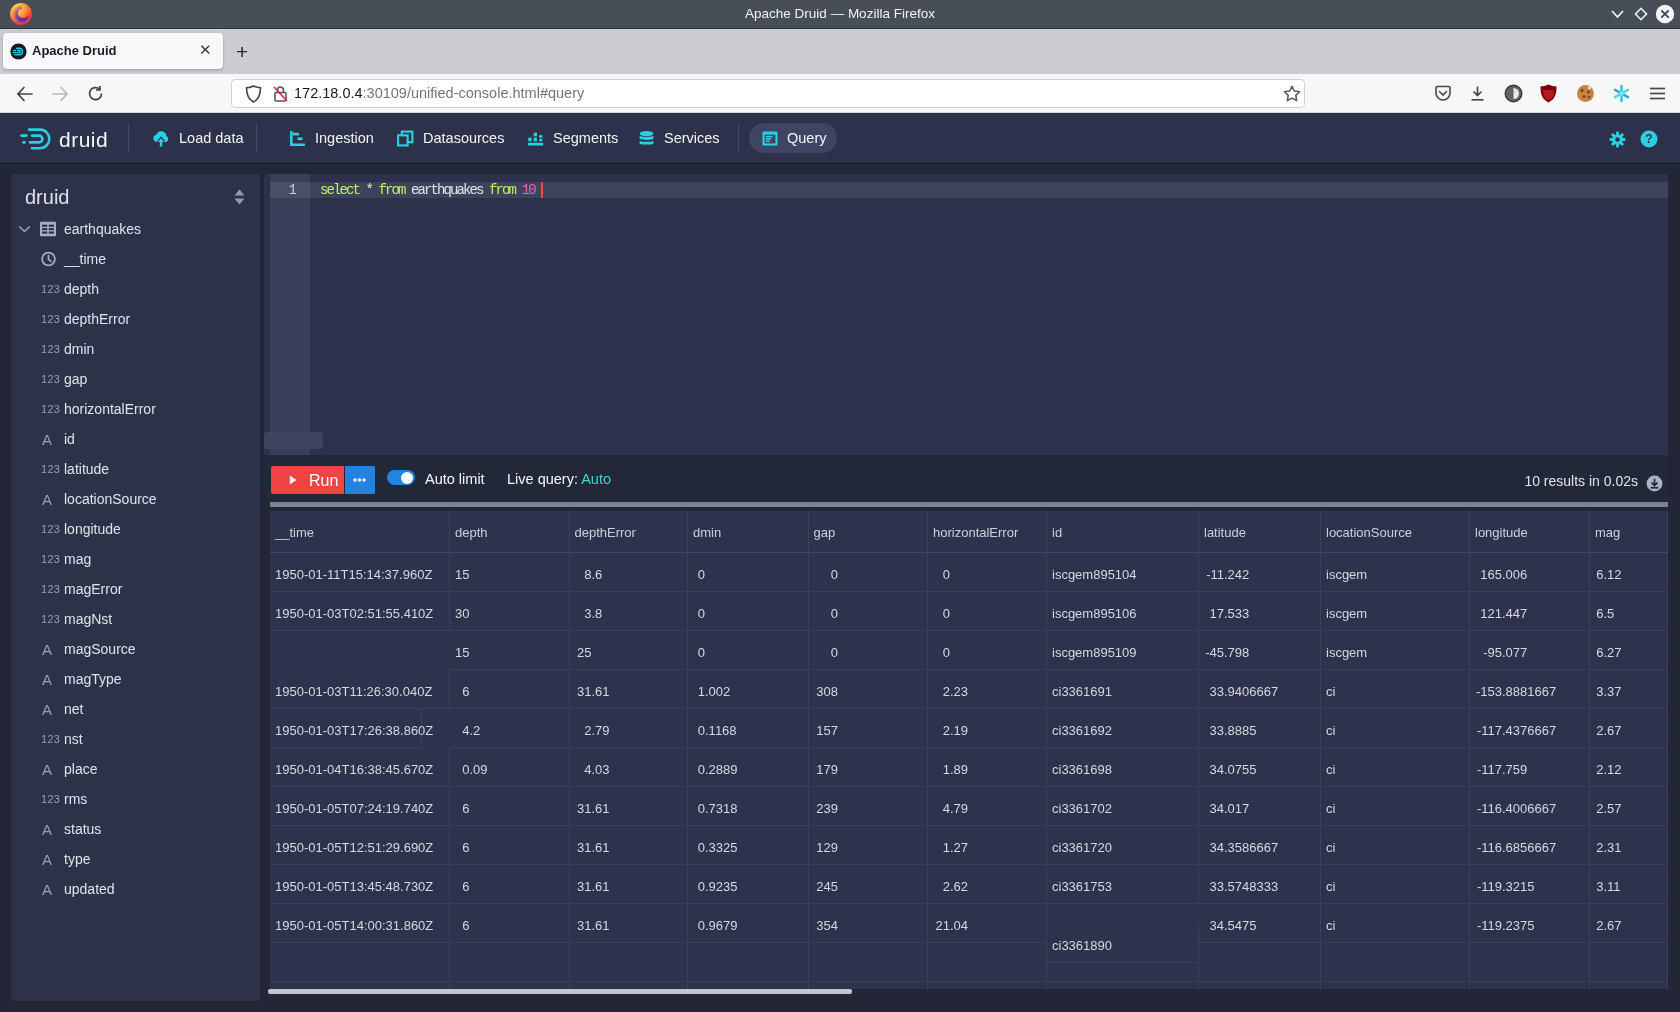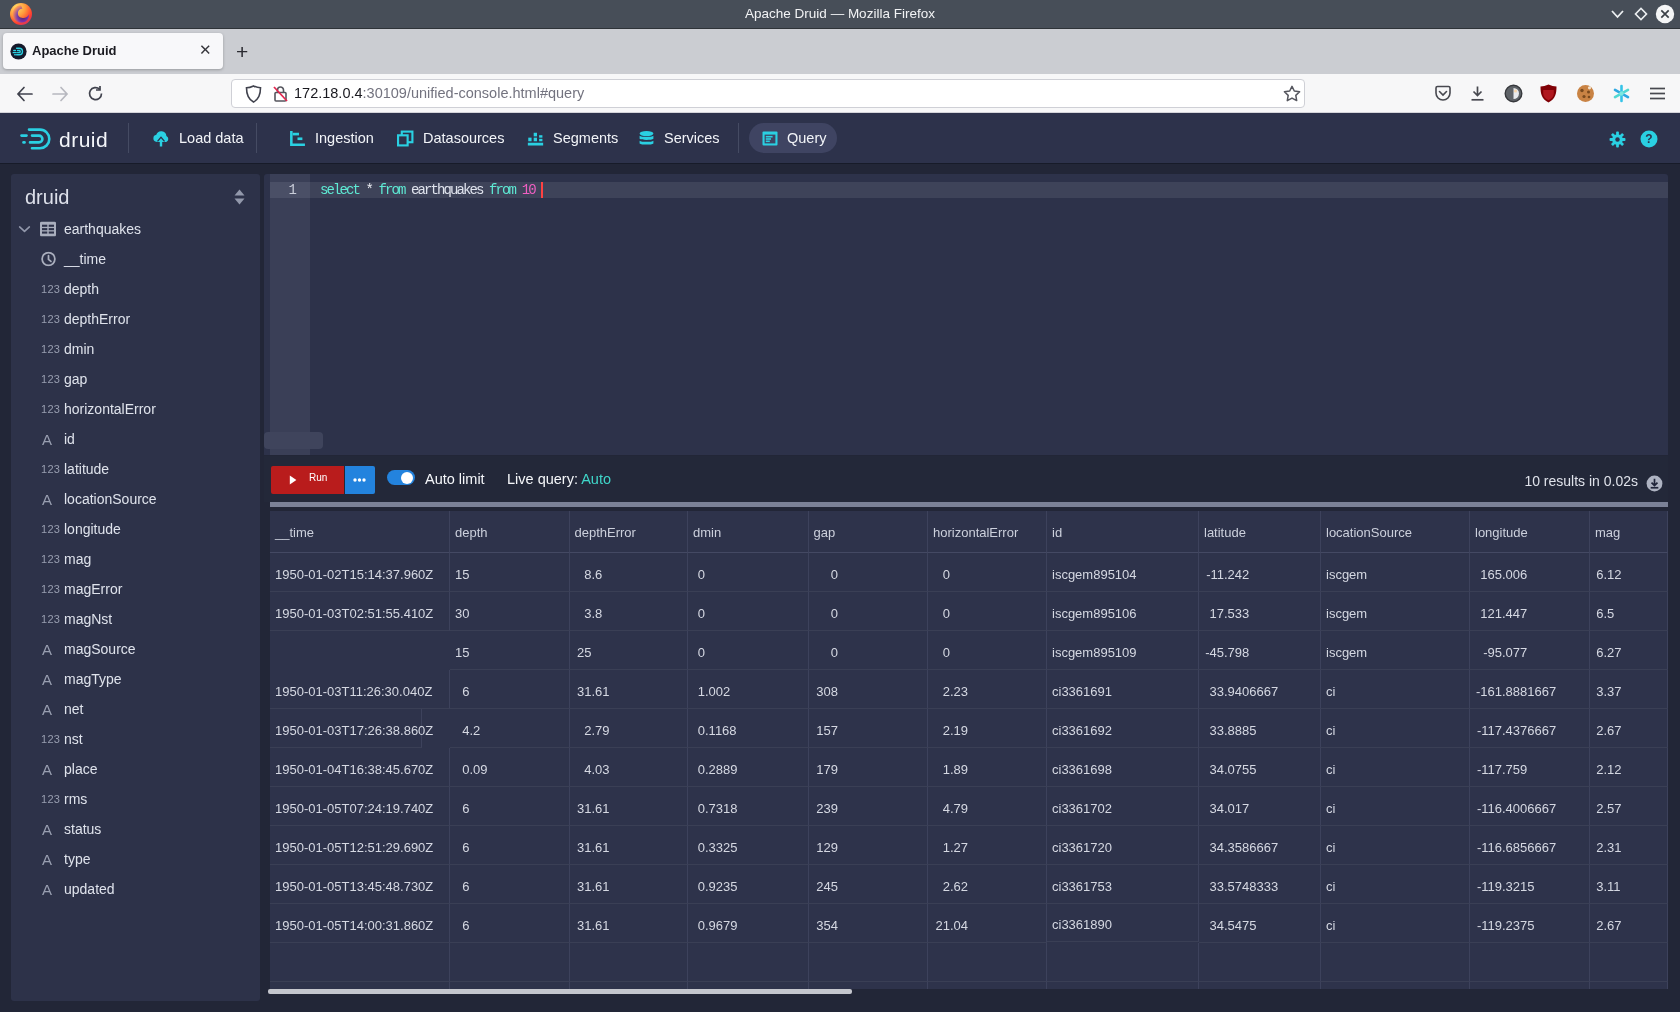--- a/index.html
+++ b/index.html
@@ -36,29 +36,29 @@
   .treerow .num { position:absolute; left:30px; top:50%; transform:translateY(-50%); font-size:11px; color:#989eb0; letter-spacing:0.3px; }
   .treerow .lettericon { position:absolute; left:31px; top:50%; transform:translateY(-50%); font-size:15px; color:#989eb0; }
   .treerow svg { position:absolute; top:50%; transform:translateY(-50%); }
 
   
   #editor { left:264px; top:174px; width:1404px; height:281px; background:#2d324a; border-radius:3px 3px 0 0; }
   #gutter { position:absolute; left:6px; top:0; width:40px; height:281px; background:#3a3f57; }
   #gutline1 { position:absolute; left:6px; top:8px; width:40px; height:16px; background:#4a4f66; color:#c9cdd9; font-family:"Liberation Mono",monospace; font-size:14px; line-height:16px; text-align:right; padding-right:13px; }
   #activeline { position:absolute; left:46px; top:8px; right:0; height:16px; background:#3e4359; }
   #codeline { position:absolute; left:56px; top:8px; height:16px; line-height:16px; font-family:"Liberation Mono",monospace; font-size:14px; letter-spacing:-1.9px; color:#dfe3ed; white-space:pre; }
-  #codeline .kw { color:#5eead4; }
+  #codeline .kw { color:#bef264; }
   #codeline .num { color:#ef5fc2; }
   #codeline .star { color:#eef0f5; }
   #cursor { position:absolute; left:277px; top:8px; width:2px; height:16px; background:#ff4242; }
   #hthumb { position:absolute; left:0px; top:258px; width:59px; height:17px; background:#3f445c; border-radius:4px; }
 
   
   #runbar { left:264px; top:456px; width:1404px; height:46px; background:#232839; }
-  #runbtn { position:absolute; left:7px; top:10px; width:73px; height:28px; background:#b91c1c; border-radius:2px 0 0 2px; color:#ffffff; font-size:10px; }
+  #runbtn { position:absolute; left:7px; top:10px; width:73px; height:28px; background:#ef4444; border-radius:2px 0 0 2px; color:#ffffff; font-size:16px; }
   #runbtn .lbl { position:absolute; left:38px; top:6px; }
   #morebtn { position:absolute; left:81px; top:10px; width:30px; height:28px; background:#2383de; border-radius:0 2px 2px 0; }
   #switch { position:absolute; left:123px; top:14px; width:28px; height:15px; background:#2383de; border-radius:8px; }
   #switch .knob { position:absolute; right:2px; top:1.5px; width:12px; height:12px; background:#fff; border-radius:50%; }
   #autolimit { position:absolute; left:161px; top:15px; font-size:14.5px; color:#f5f7fa; }
   #livequery { position:absolute; left:243px; top:15px; font-size:14.5px; color:#f5f7fa; }
   #livequery .auto { color:#3fd6c9; }
   #results-label { position:absolute; right:30px; top:17px; font-size:14px; color:#dfe2ea; }
 
   #divider { left:270px; top:502px; width:1398px; height:4.5px; background:#7b8197; }
@@ -454,21 +454,21 @@
 <div class="hcell" style="left:1051px;top:0;width:149px">
       <span>locationSource</span>
     </div>
 <div class="hcell" style="left:1200px;top:0;width:120px">
       <span>longitude</span>
     </div>
 <div class="hcell" style="left:1320px;top:0;width:78px">
       <span>mag</span>
     </div>
 <div class="cell" style="left:0px;top:42px;width:180px">
-      <div class="t">1950-01-02T15:14:37.960Z</div>
+      <div class="t">1950-01-11T15:14:37.960Z</div>
     </div>
 <div class="cell" style="left:180px;top:42px;width:119.5px">
       <div class="t"><span class="ip" style="width:14.5px">15</span></div>
     </div>
 <div class="cell" style="left:299.5px;top:42px;width:118.5px">
       <div class="t"><span class="ip" style="width:17.0px">8</span>.6</div>
     </div>
 <div class="cell" style="left:418px;top:42px;width:120.5px">
       <div class="t"><span class="ip" style="width:12px">0</span></div>
     </div>
@@ -577,21 +577,21 @@
 <div class="cell" style="left:777px;top:159px;width:152px">
       <div class="t">ci3361691</div>
     </div>
 <div class="cell" style="left:929px;top:159px;width:122px">
       <div class="t"><span class="ip" style="width:20px">33</span>.9406667</div>
     </div>
 <div class="cell" style="left:1051px;top:159px;width:149px">
       <div class="t">ci</div>
     </div>
 <div class="cell" style="left:1200px;top:159px;width:120px">
-      <div class="t"><span class="ip" style="width:27px">-161</span>.8881667</div>
+      <div class="t"><span class="ip" style="width:27px">-153</span>.8881667</div>
     </div>
 <div class="cell" style="left:1320px;top:159px;width:78px">
       <div class="t"><span class="ip" style="width:8.4px">3</span>.37</div>
     </div>
 <div class="cell" style="left:0px;top:198px;width:152px">
       <div class="t">1950-01-03T17:26:38.860Z</div>
     </div>
 <div class="cell" style="left:180px;top:198px;width:119.5px">
       <div class="t"><span class="ip" style="width:14.5px">4</span>.2</div>
     </div>
@@ -765,21 +765,21 @@
     </div>
 <div class="cell" style="left:418px;top:393px;width:120.5px">
       <div class="t"><span class="ip" style="width:12px">0</span>.9679</div>
     </div>
 <div class="cell" style="left:538.5px;top:393px;width:119.5px">
       <div class="t"><span class="ip" style="width:24.5px">354</span></div>
     </div>
 <div class="cell" style="left:658px;top:393px;width:119px">
       <div class="t"><span class="ip" style="width:17px">21</span>.04</div>
     </div>
-<div class="cell" style="left:777px;top:392px;width:152px">
+<div class="cell" style="left:777px;top:413px;width:152px">
       <div class="t">ci3361890</div>
     </div>
 <div class="cell" style="left:929px;top:393px;width:122px">
       <div class="t"><span class="ip" style="width:20px">34</span>.5475</div>
     </div>
 <div class="cell" style="left:1051px;top:393px;width:149px">
       <div class="t">ci</div>
     </div>
 <div class="cell" style="left:1200px;top:393px;width:120px">
       <div class="t"><span class="ip" style="width:27px">-119</span>.2375</div>

